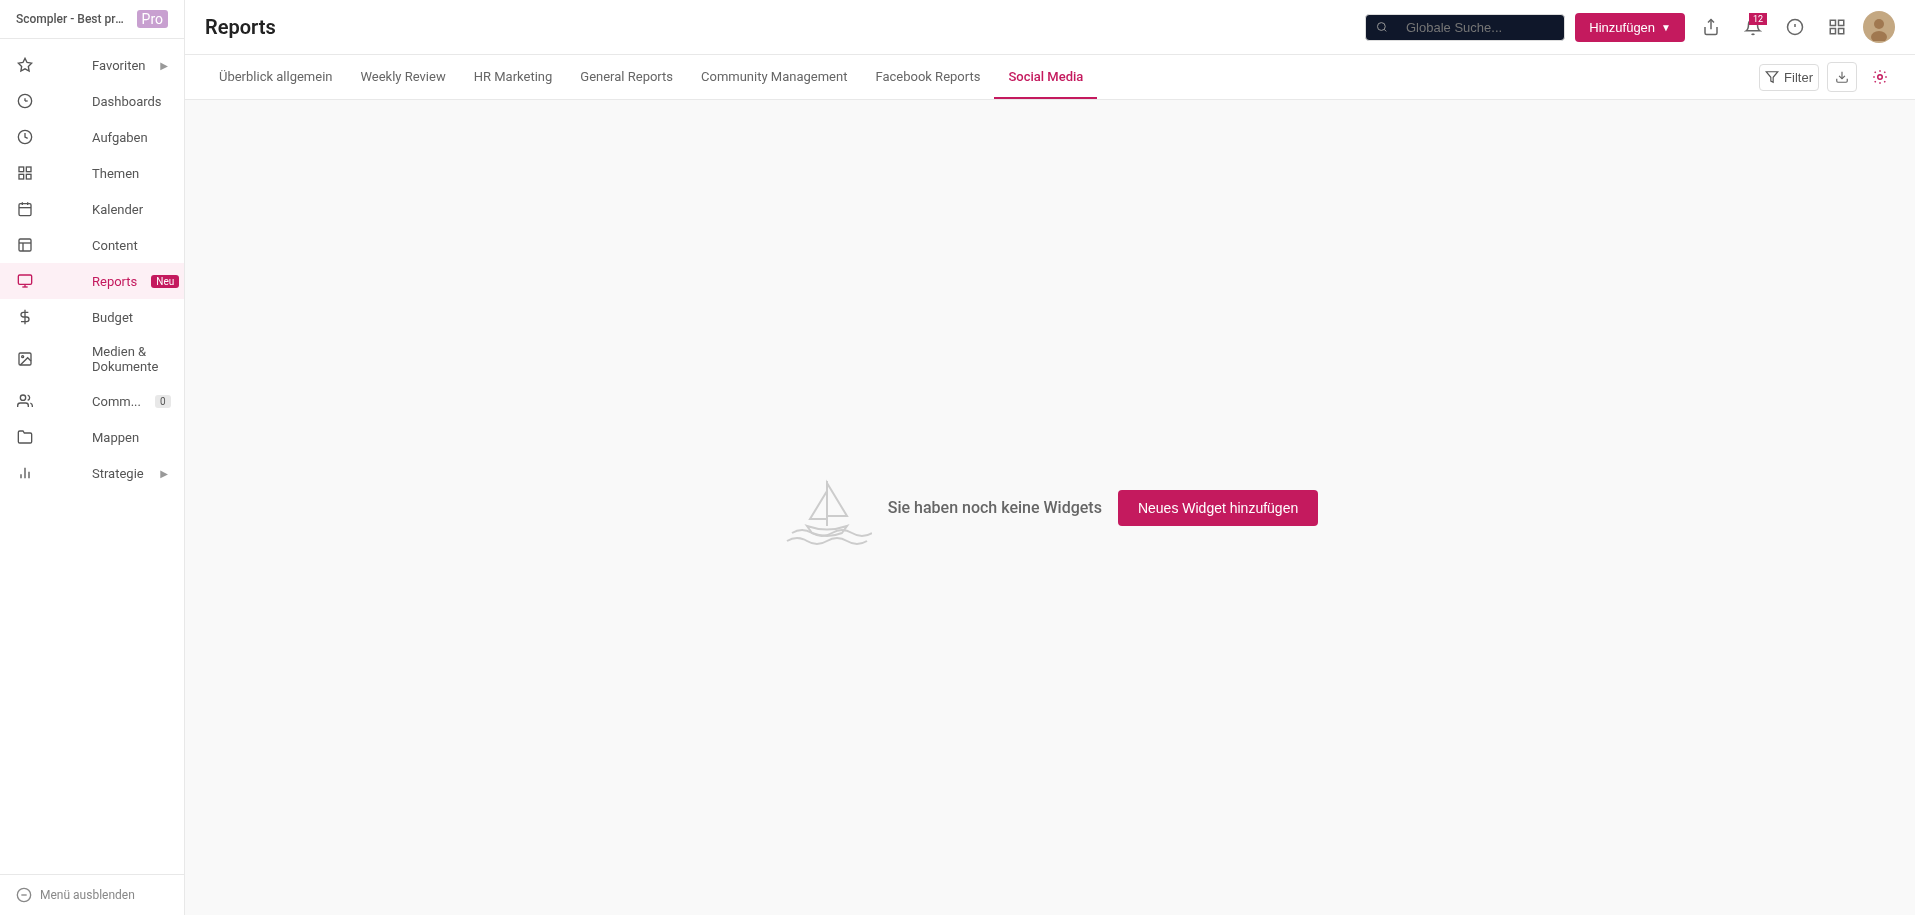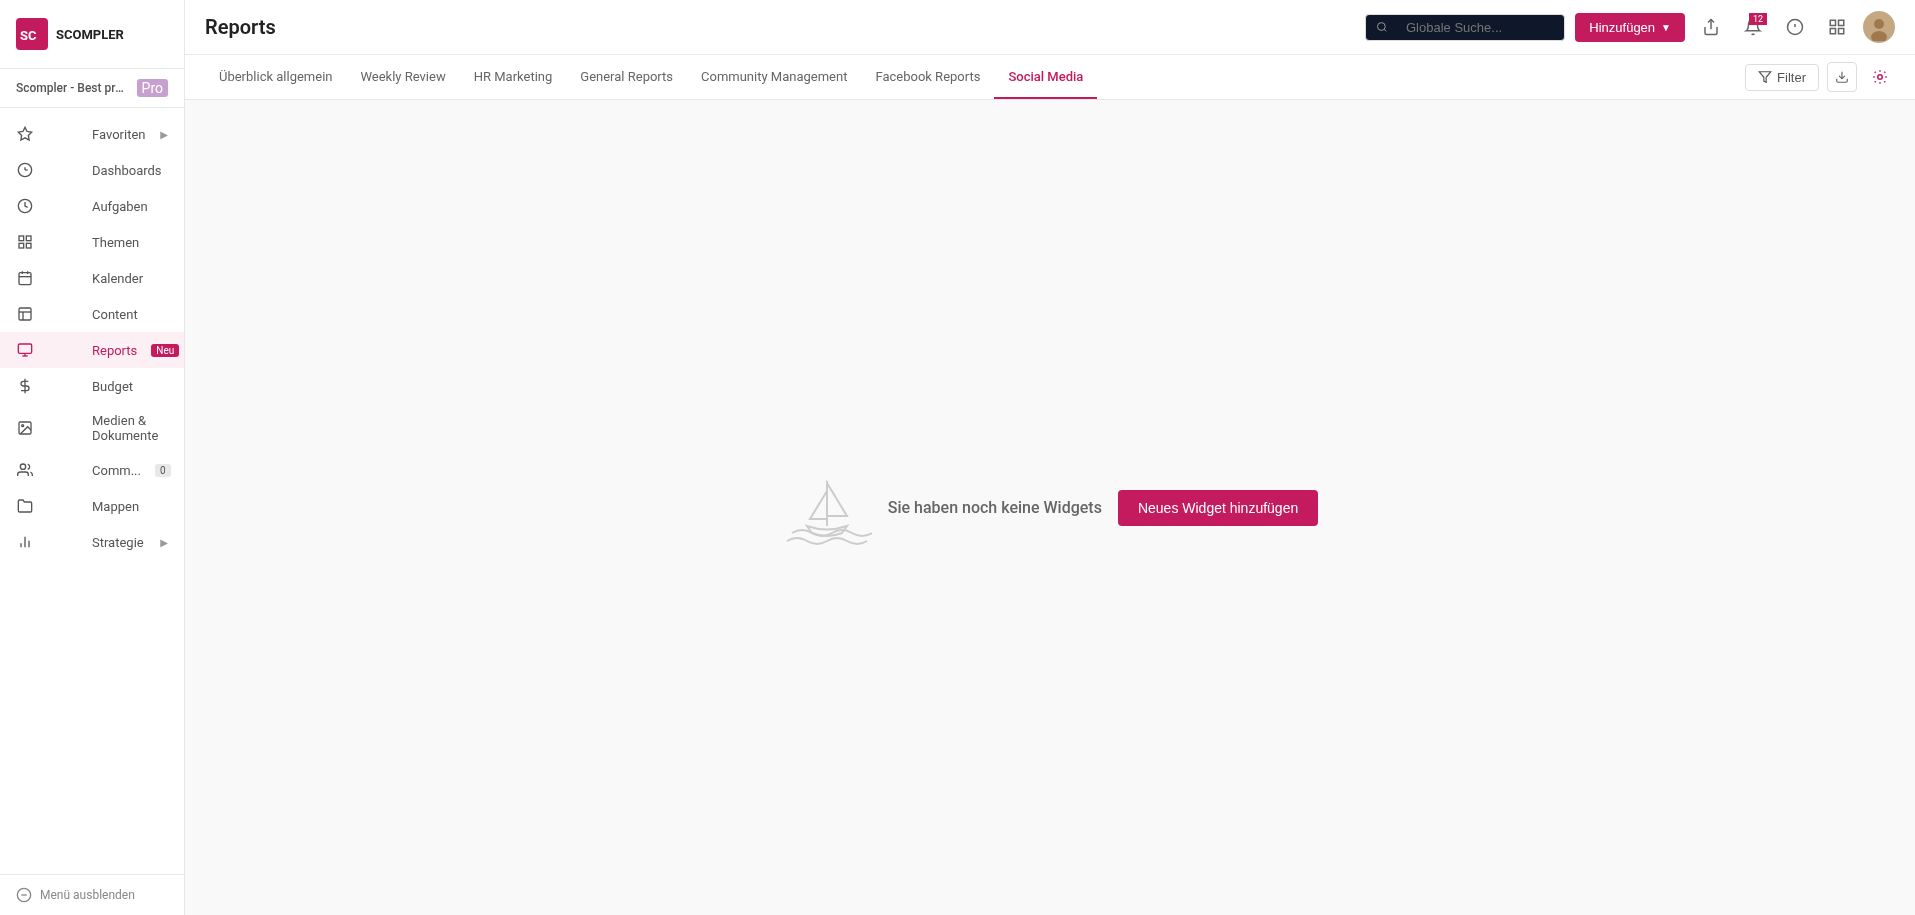--- a/index.html
+++ b/index.html
@@ -38,42 +38,35 @@
     .header-icon { width: 32px; height: 32px; display: flex; align-items: center; justify-content: center; cursor: pointer; color: #666; position: relative; border-radius: 4px; }
     .notification-badge { position: absolute; top: 2px; right: 2px; background: #c41a5e; color: #fff; font-size: 9px; padding: 1px 4px; border-radius: 0; }
     .avatar { width: 32px; height: 32px; border-radius: 50%; background: #c4a882; display: flex; align-items: center; justify-content: center; overflow: hidden; cursor: pointer; }
 
     
     .tab-bar { background: #fff; border-bottom: 1px solid #e8e8e8; padding: 0 20px; display: flex; align-items: center; justify-content: space-between; height: 45px; flex-shrink: 0; }
     .tabs { display: flex; align-items: center; gap: 0; height: 100%; }
     .tab { padding: 0 14px; height: 100%; display: flex; align-items: center; font-size: 13px; color: #666; cursor: pointer; border-bottom: 2px solid transparent; white-space: nowrap; }
     .tab.active { color: #c41a5e; border-bottom: 2px solid #c41a5e; font-weight: 500; }
     .tab-actions { display: flex; align-items: center; gap: 8px; }
-    .btn-filter { display: flex; align-items: center; gap: 5px; border: 1px solid #ddd; border-radius: 4px; padding: 5px 12px; font-size: 13px; color: #555; cursor: pointer; background: #fff; }
+    .btn-filter { display: flex; align-items: center; gap: 5px; border: 1px solid #ddd; border-radius: 4px; padding: 5px 5px; font-size: 13px; color: #555; cursor: pointer; background: #fff; }
     .btn-icon { width: 30px; height: 30px; border: 1px solid #ddd; border-radius: 4px; display: flex; align-items: center; justify-content: center; cursor: pointer; color: #666; background: #fff; }
     .cursor-icon { width: 30px; height: 30px; display: flex; align-items: center; justify-content: center; cursor: pointer; color: #c41a5e; font-size: 18px; }
 
     
     .content-area { flex: 1; display: flex; align-items: center; justify-content: center; background: #f9f9f9; }
     .empty-state { display: flex; flex-direction: row; align-items: center; gap: 16px; }
     .empty-icon { color: #ccc; }
     .empty-text { font-size: 16px; color: #666; font-weight: 500; }
     .btn-add-widget { background: #c41a5e; color: #fff; border: none; border-radius: 4px; padding: 10px 20px; font-size: 14px; font-weight: 500; cursor: pointer; }
   </style>
 </head>
 <body>
 
 <div class="sidebar">
-  <div class="sidebar-logo">
-    <svg class="logo-icon" viewBox="0 0 32 32">
-      <rect width="32" height="32" rx="4" fill="#c41a5e"></rect>
-      <text x="4" y="22" font-size="13" font-weight="bold" fill="white">SC</text>
-    </svg>
-    <span style="font-size:13px; font-weight:700; color:#222;">SCOMPLER</span>
-  </div>
   <div class="sidebar-workspace">
     <span class="workspace-name">Scompler - Best practi...</span>
     <span class="workspace-badge">Pro</span>
   </div>
   <nav class="sidebar-nav">
 
     <div class="nav-item">
       <span class="nav-icon">
         <svg width="16" height="16" viewBox="0 0 24 24" fill="none" stroke="currentColor" stroke-width="2">
             <polygon points="12 2 15.09 8.26 22 9.27 17 14.14 18.18 21.02 12 17.77 5.82 21.02 7 14.14 2 9.27 8.91 8.26 12 2"></polygon>

